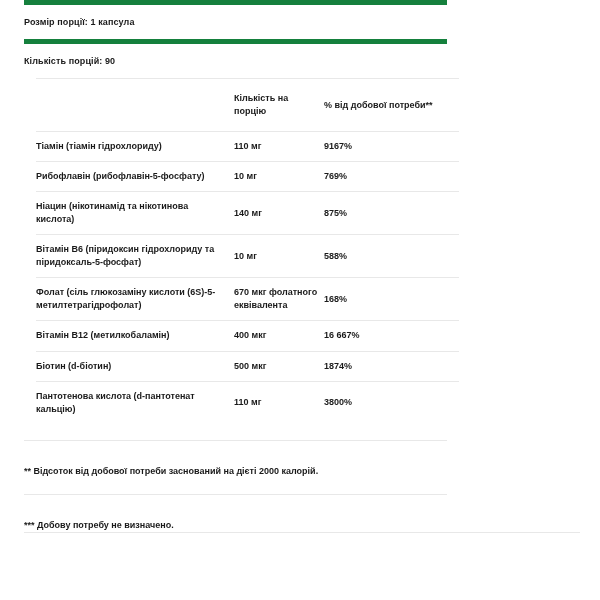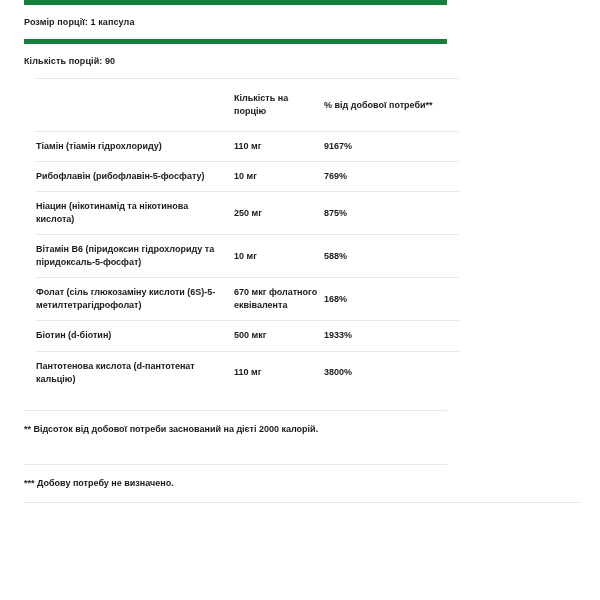--- a/index.html
+++ b/index.html
@@ -67,21 +67,21 @@
 
   .nutri-table tbody tr td:first-child { padding-right: 14px; }
 
   
   .footnote-row {
     width: 423px;
     margin-left: 24px;
     border-top: 1px solid #e8e8e8;
     min-height: 38px;
     display: flex;
-    align-items: center;
+    align-items: flex-end;
   }
   .footnote-row .footnote-text {
     font-size: 9px;
     font-weight: bold;
     color: #1a1a1a;
     line-height: 1.4;
   }
 
   .footnote-gap { height: 16px; }
 
@@ -126,37 +126,42 @@
         <td>110 мг</td>
         <td>9167%</td>
       </tr>
       <tr>
         <td>Рибофлавін (рибофлавін-5-фосфату)</td>
         <td>10 мг</td>
         <td>769%</td>
       </tr>
       <tr>
         <td>Ніацин (нікотинамід та нікотинова кислота)</td>
-        <td>250 мг</td>
+        <td>140 мг</td>
         <td>875%</td>
       </tr>
       <tr>
         <td>Вітамін B6 (піридоксин гідрохлориду та піридоксаль-5-фосфат)</td>
         <td>10 мг</td>
         <td>588%</td>
       </tr>
       <tr>
         <td>Фолат (сіль глюкозаміну кислоти (6S)-5-метилтетрагідрофолат)</td>
         <td>670 мкг фолатного еквівалента</td>
         <td>168%</td>
       </tr>
       <tr>
+        <td>Вітамін B12 (метилкобаламін)</td>
+        <td>400 мкг</td>
+        <td>16 667%</td>
+      </tr>
+      <tr>
         <td>Біотин (d-біотин)</td>
         <td>500 мкг</td>
-        <td>1933%</td>
+        <td>1874%</td>
       </tr>
       <tr>
         <td>Пантотенова кислота (d-пантотенат кальцію)</td>
         <td>110 мг</td>
         <td>3800%</td>
       </tr>
     </tbody>
   </table>
 
   <div class="footnote-gap"></div>

